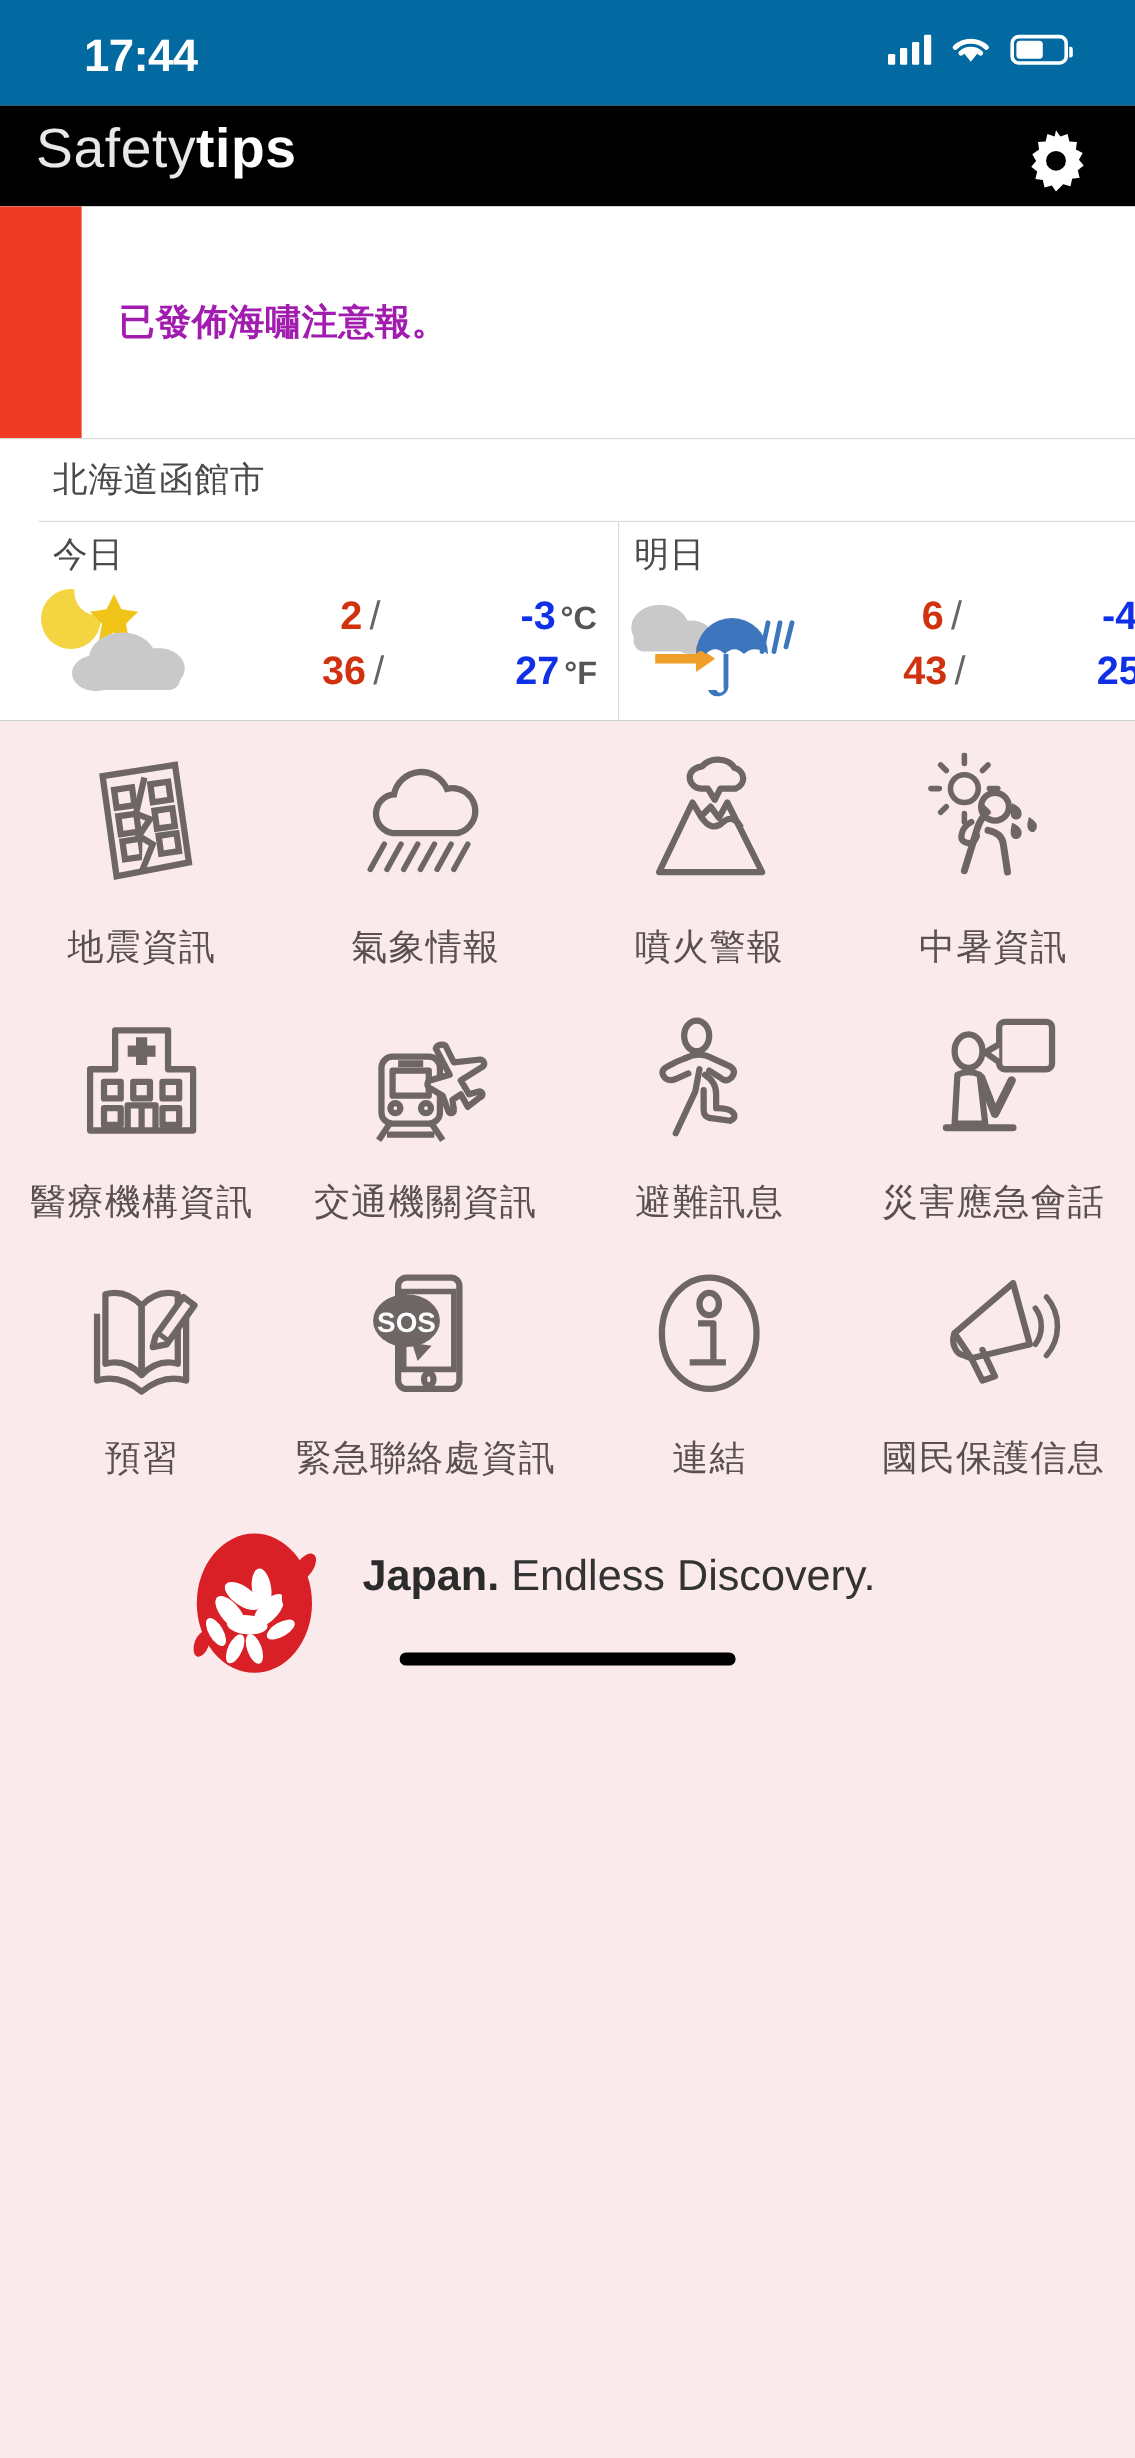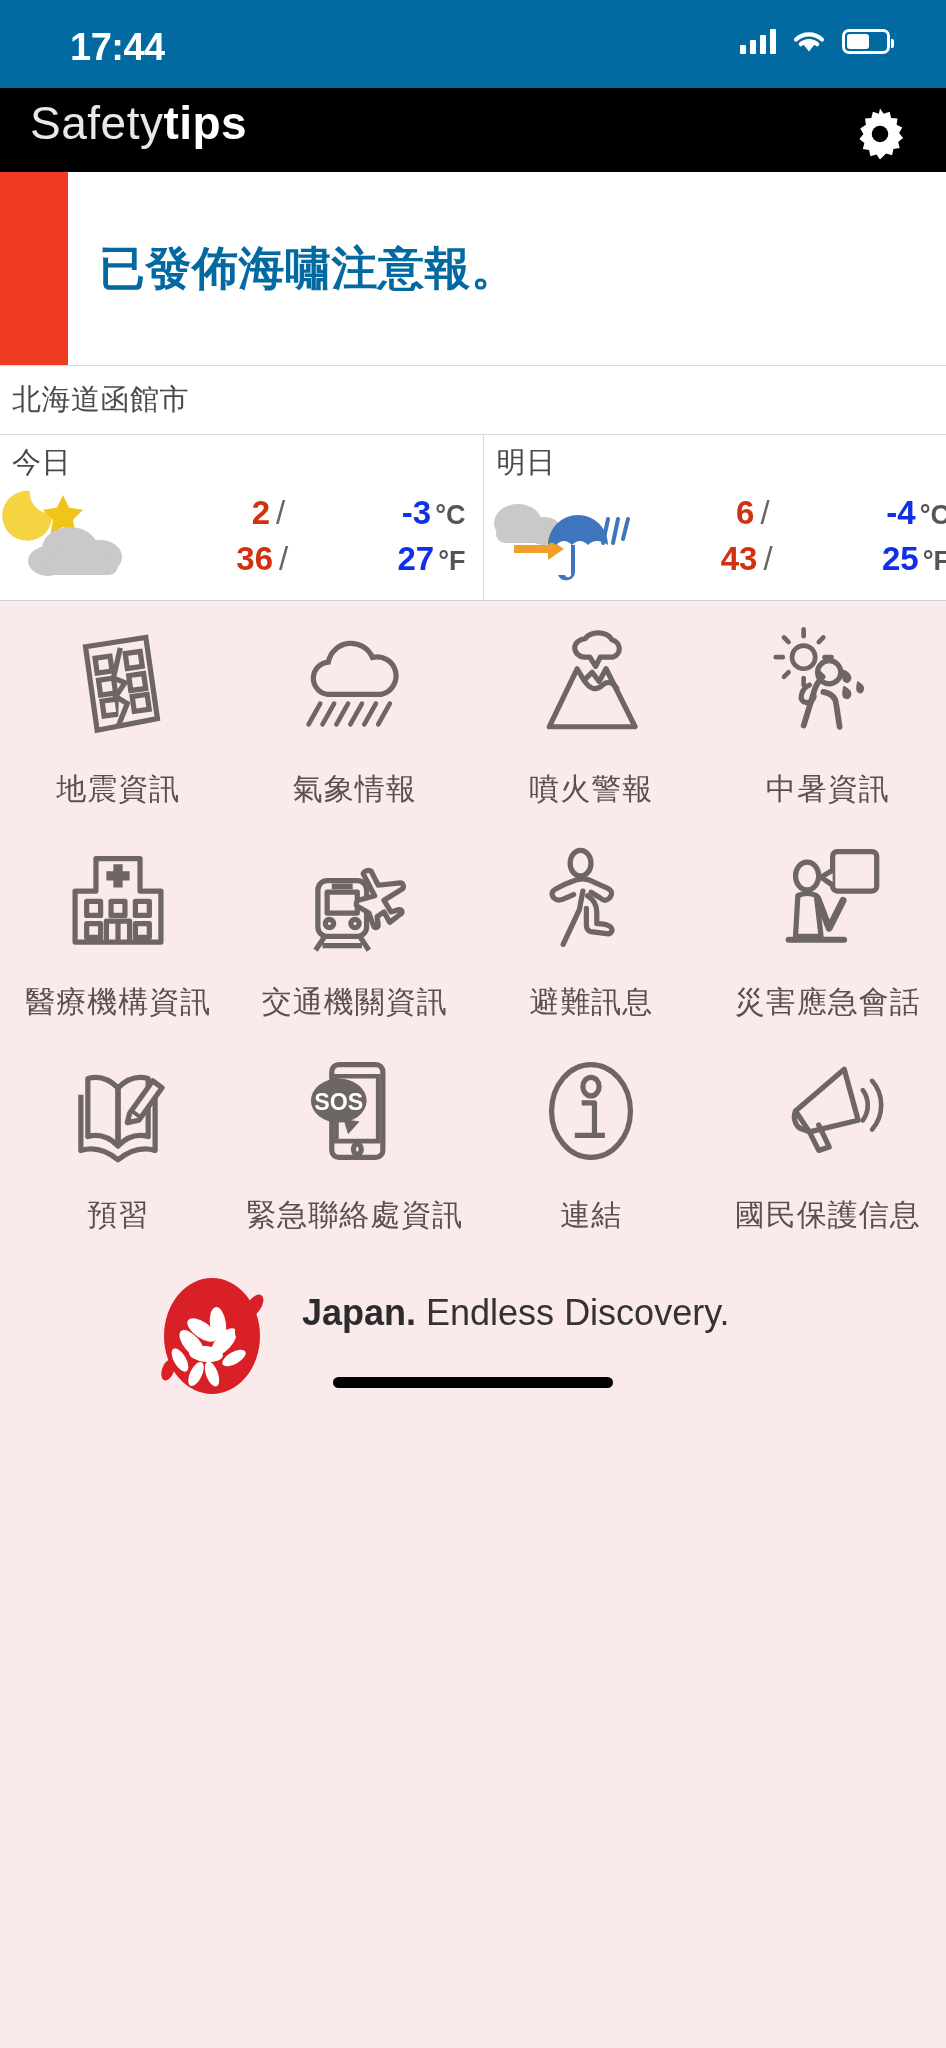--- a/index.html
+++ b/index.html
@@ -118,31 +118,32 @@
     align-items: center;
   }
   .alert-stripe {
     width: 68px;
     align-self: stretch;
     background: #ef3b24;
     flex: 0 0 68px;
   }
   .alert-text {
     padding-left: 31px;
-    font-size: 46px;
-    color: #0369a1;
+    font-size: 30px;
+    color: #a21caf;
     font-weight: 600;
     letter-spacing: 0.5px;
   }
 
   
   .weather {
     background: #fff;
     border-top: 1px solid #d9d9d9;
     border-bottom: 1px solid #cfcfcf;
+    padding-left: 32px;
   }
   .weather-loc {
     font-size: 29px;
     color: #4a4a4a;
     padding: 14px 0 14px 12px;
     border-bottom: 1px solid #dcdcdc;
     letter-spacing: 0.5px;
   }
   .weather-cols {
     display: flex;

